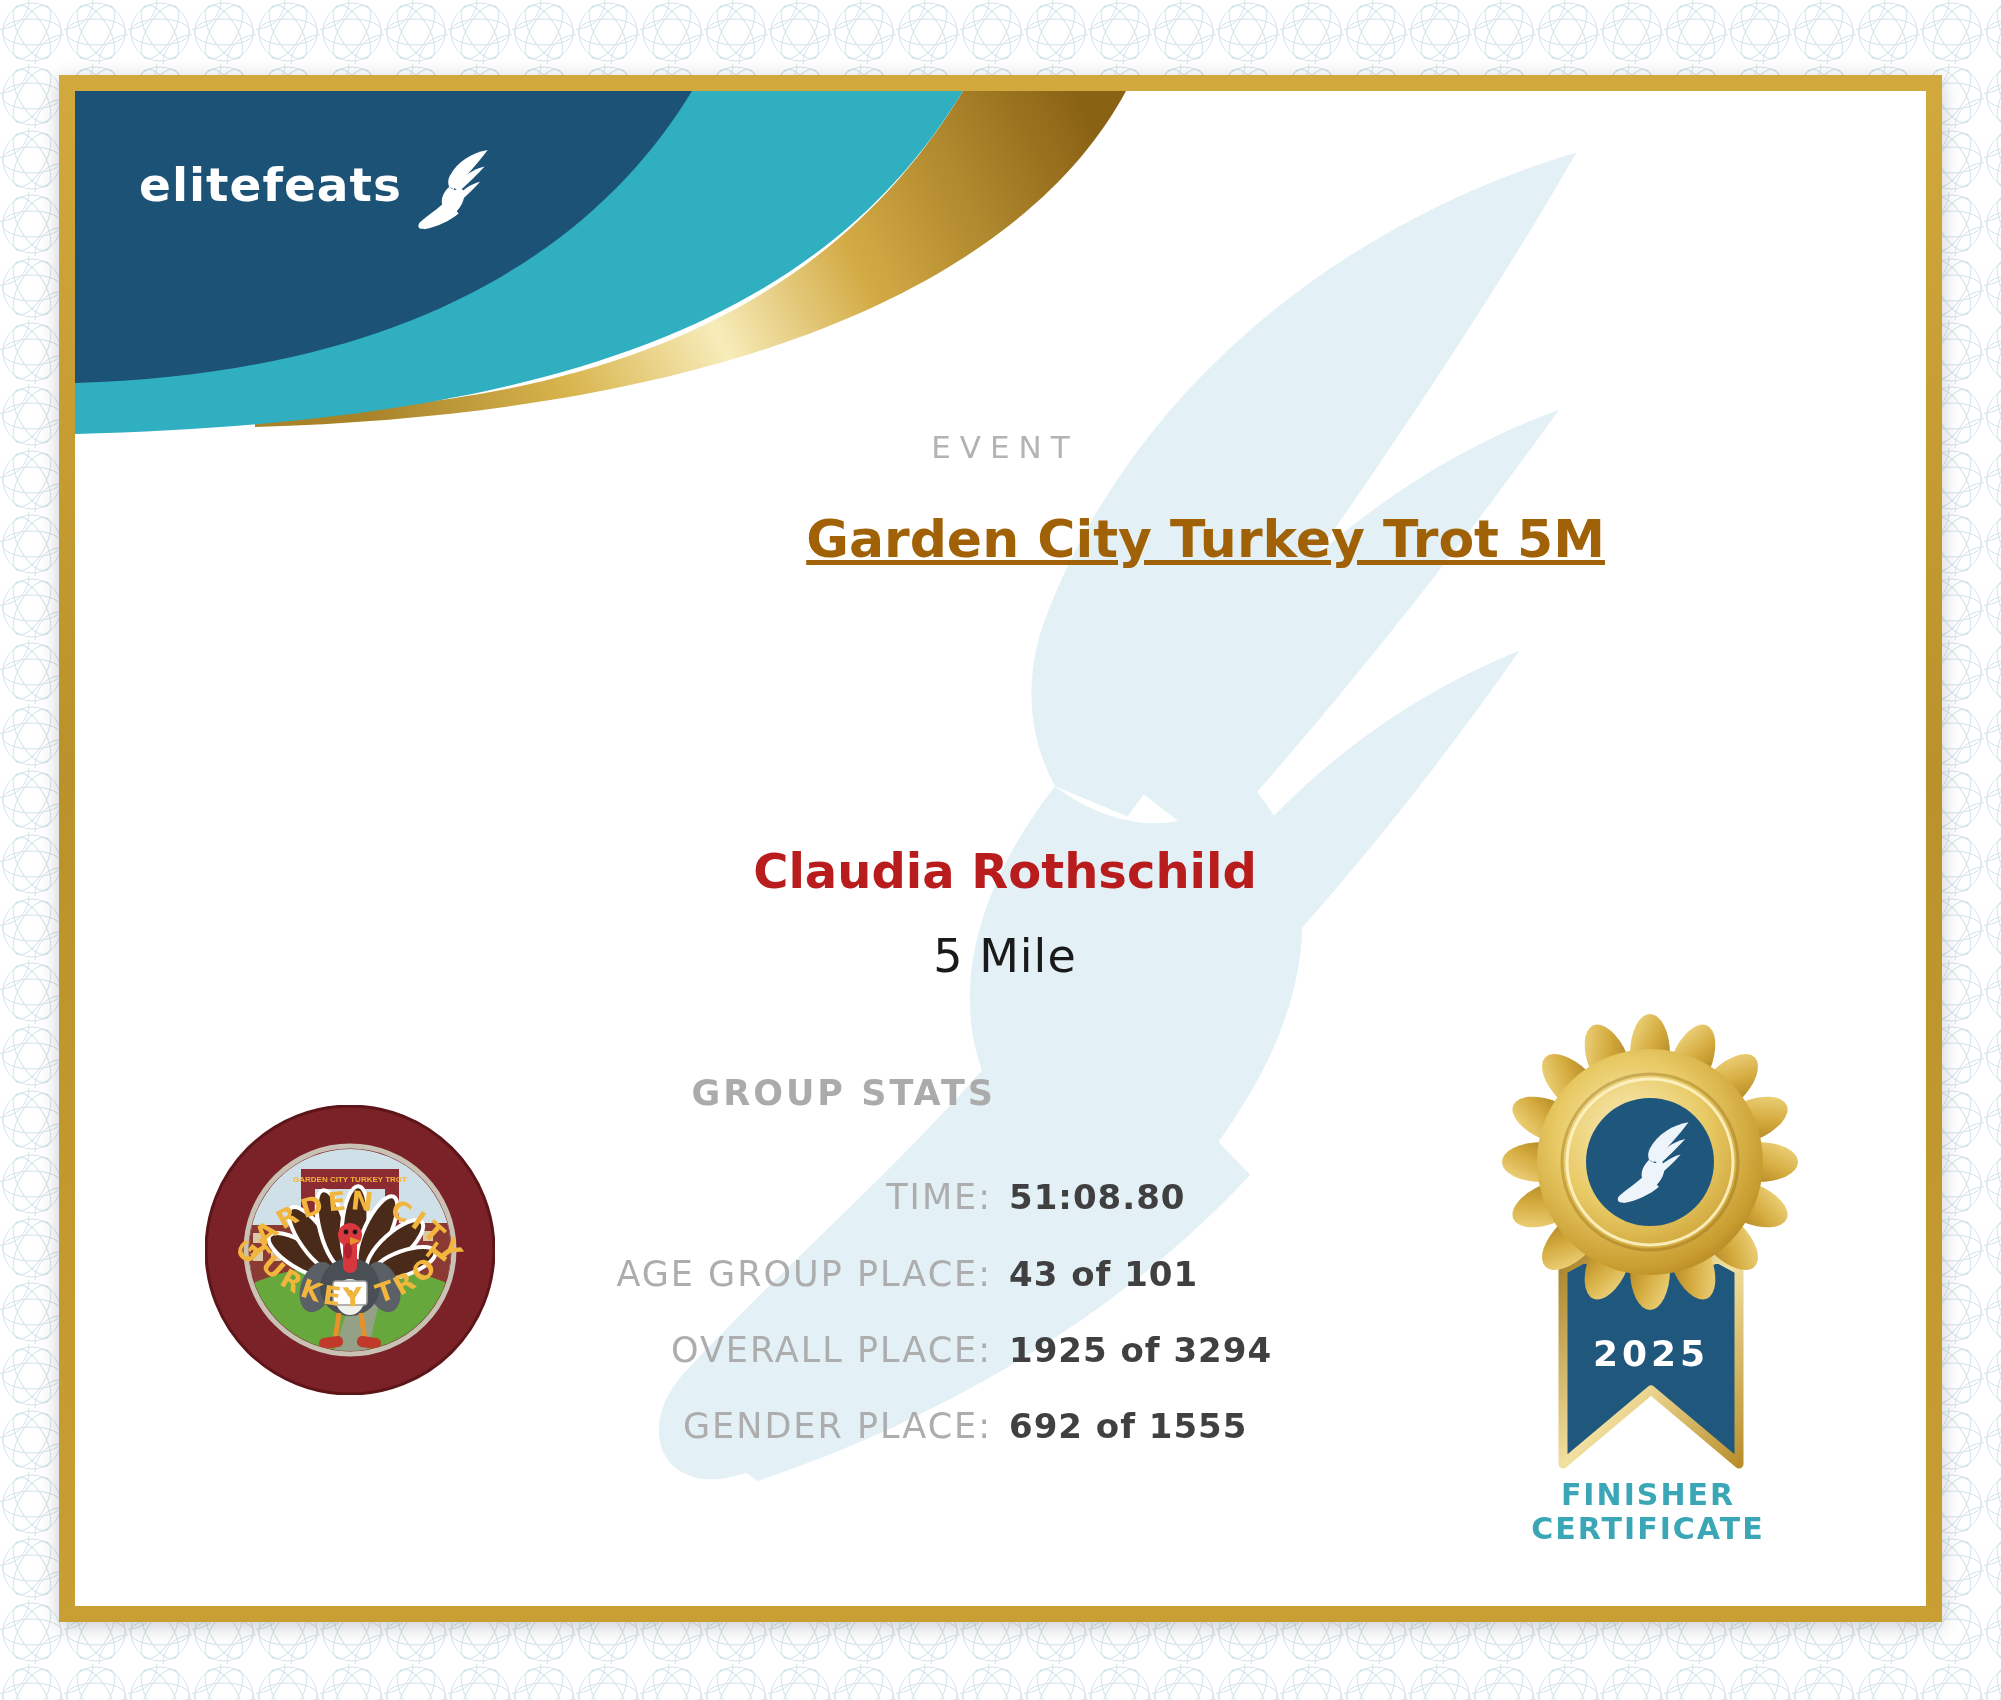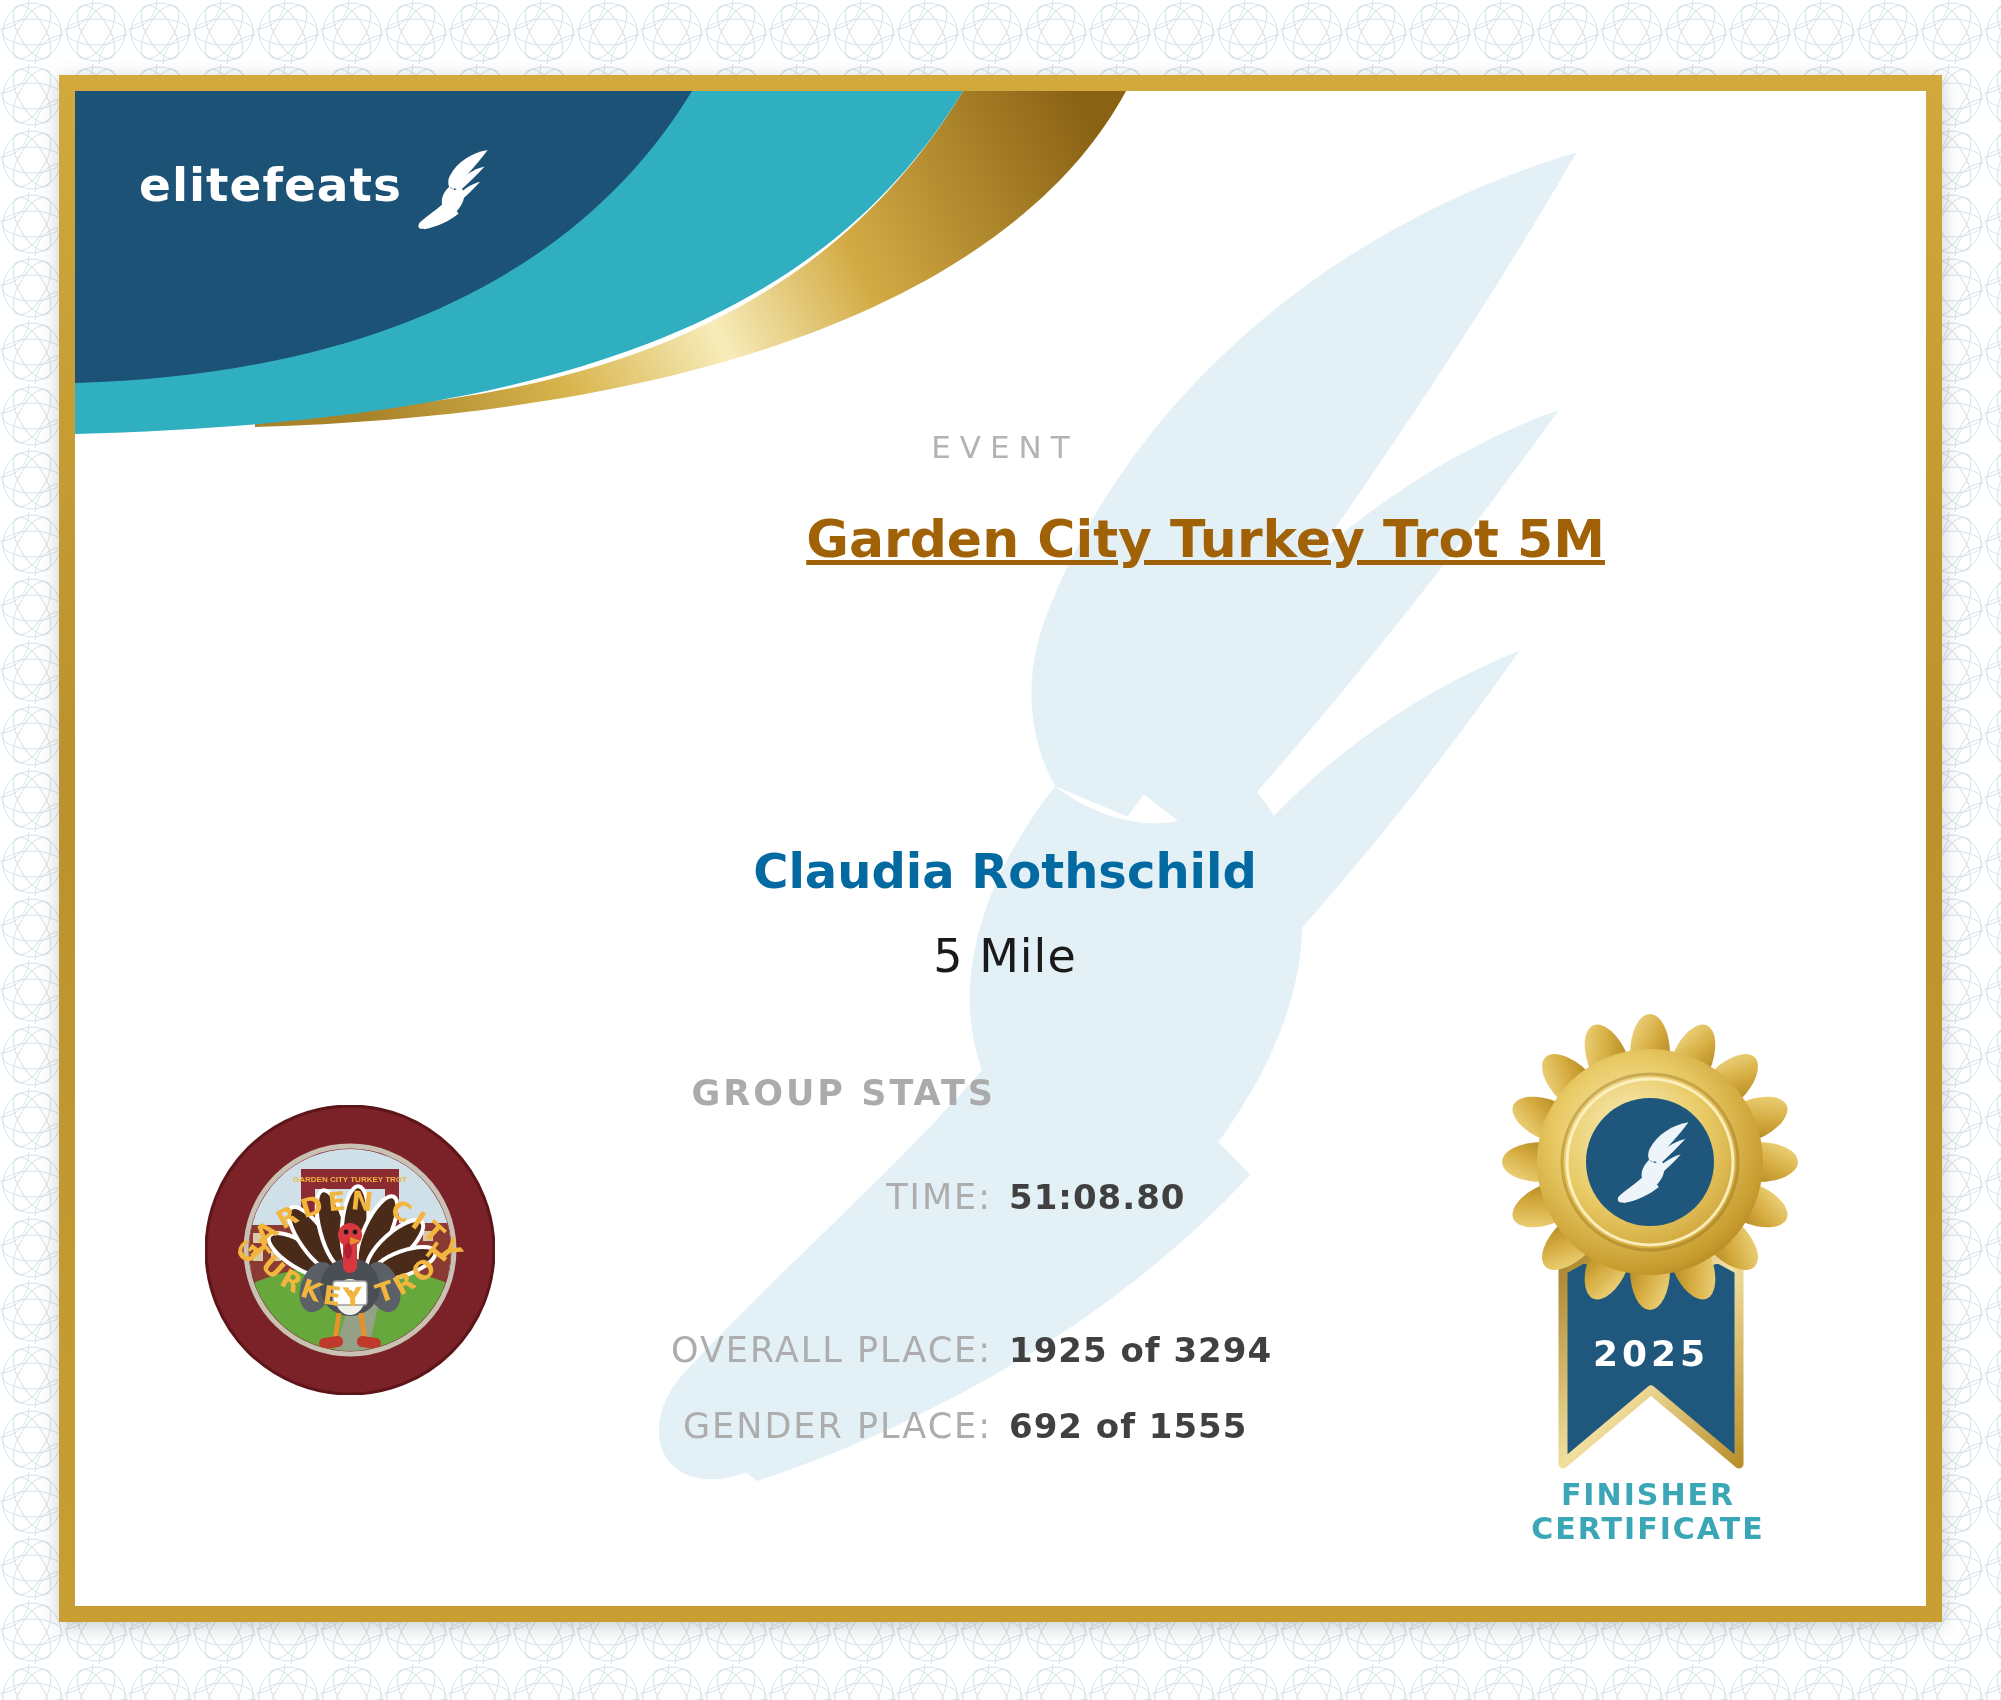--- a/index.html
+++ b/index.html
@@ -19,21 +19,21 @@
   .brand{left:64px;top:66px;width:300px;height:80px;color:#ffffff;
          font-family:"DejaVu Sans",sans-serif;font-weight:bold;font-size:47px;letter-spacing:1px;}
   .brand-foot{left:338px;top:44px;width:76px;height:110px;}
 
   .event-label{left:430px;top:338px;width:1000px;text-align:center;color:#b3b3b3;
                font-family:"DejaVu Sans",sans-serif;font-weight:normal;font-size:31px;letter-spacing:9px;}
   .event-name{left:330px;top:418px;width:1200px;text-align:right;color:#a16207;
               font-family:"DejaVu Sans",sans-serif;font-weight:bold;font-size:52px;text-decoration:underline;}
   .awarded-label{left:330px;top:673px;width:1200px;text-align:center;color:#b3b3b3;
               font-family:"DejaVu Sans",sans-serif;font-weight:bold;font-size:33px;letter-spacing:2px;}
-  .recipient{left:330px;top:752px;width:1200px;text-align:center;color:#0369a1;
+  .recipient{left:330px;top:752px;width:1200px;text-align:center;color:#b91c1c;
               font-family:"DejaVu Sans",sans-serif;font-weight:bold;font-size:48px;}
   .distance{left:330px;top:838px;width:1200px;text-align:center;color:#1a1a1a;
               font-family:"DejaVu Sans",sans-serif;font-size:46px;letter-spacing:1px;}
 
   .stats-title{left:0;top:982px;width:921px;text-align:right;color:#ababab;
               font-family:"DejaVu Sans",sans-serif;font-weight:bold;font-size:35px;letter-spacing:3px;}
   .stat-row{left:0;width:1500px;height:50px;line-height:50px;}
   .stat-label{position:absolute;left:0;width:917px;text-align:right;color:#adadad;
               font-family:"DejaVu Sans",sans-serif;font-size:35px;letter-spacing:2px;}
   .stat-value{position:absolute;left:934px;color:#404040;
@@ -106,20 +106,24 @@
 
       <div class="abs event-label">EVENT</div>
       <div class="abs event-name">Garden City Turkey Trot 5M</div>
       <div class="abs recipient">Claudia Rothschild</div>
       <div class="abs distance">5 Mile</div>
 
       <div class="abs stats-title">GROUP STATS</div>
       <div class="abs stat-row row-0">
         <span class="stat-label">TIME:</span>
         <span class="stat-value">51:08.80</span>
+      </div>
+      <div class="abs stat-row row-1">
+        <span class="stat-label">AGE GROUP PLACE:</span>
+        <span class="stat-value">43 of 101</span>
       </div>
       <div class="abs stat-row row-2">
         <span class="stat-label">OVERALL PLACE:</span>
         <span class="stat-value">1925 of 3294</span>
       </div>
       <div class="abs stat-row row-3">
         <span class="stat-label">GENDER PLACE:</span>
         <span class="stat-value">692 of 1555</span>
       </div>
 

